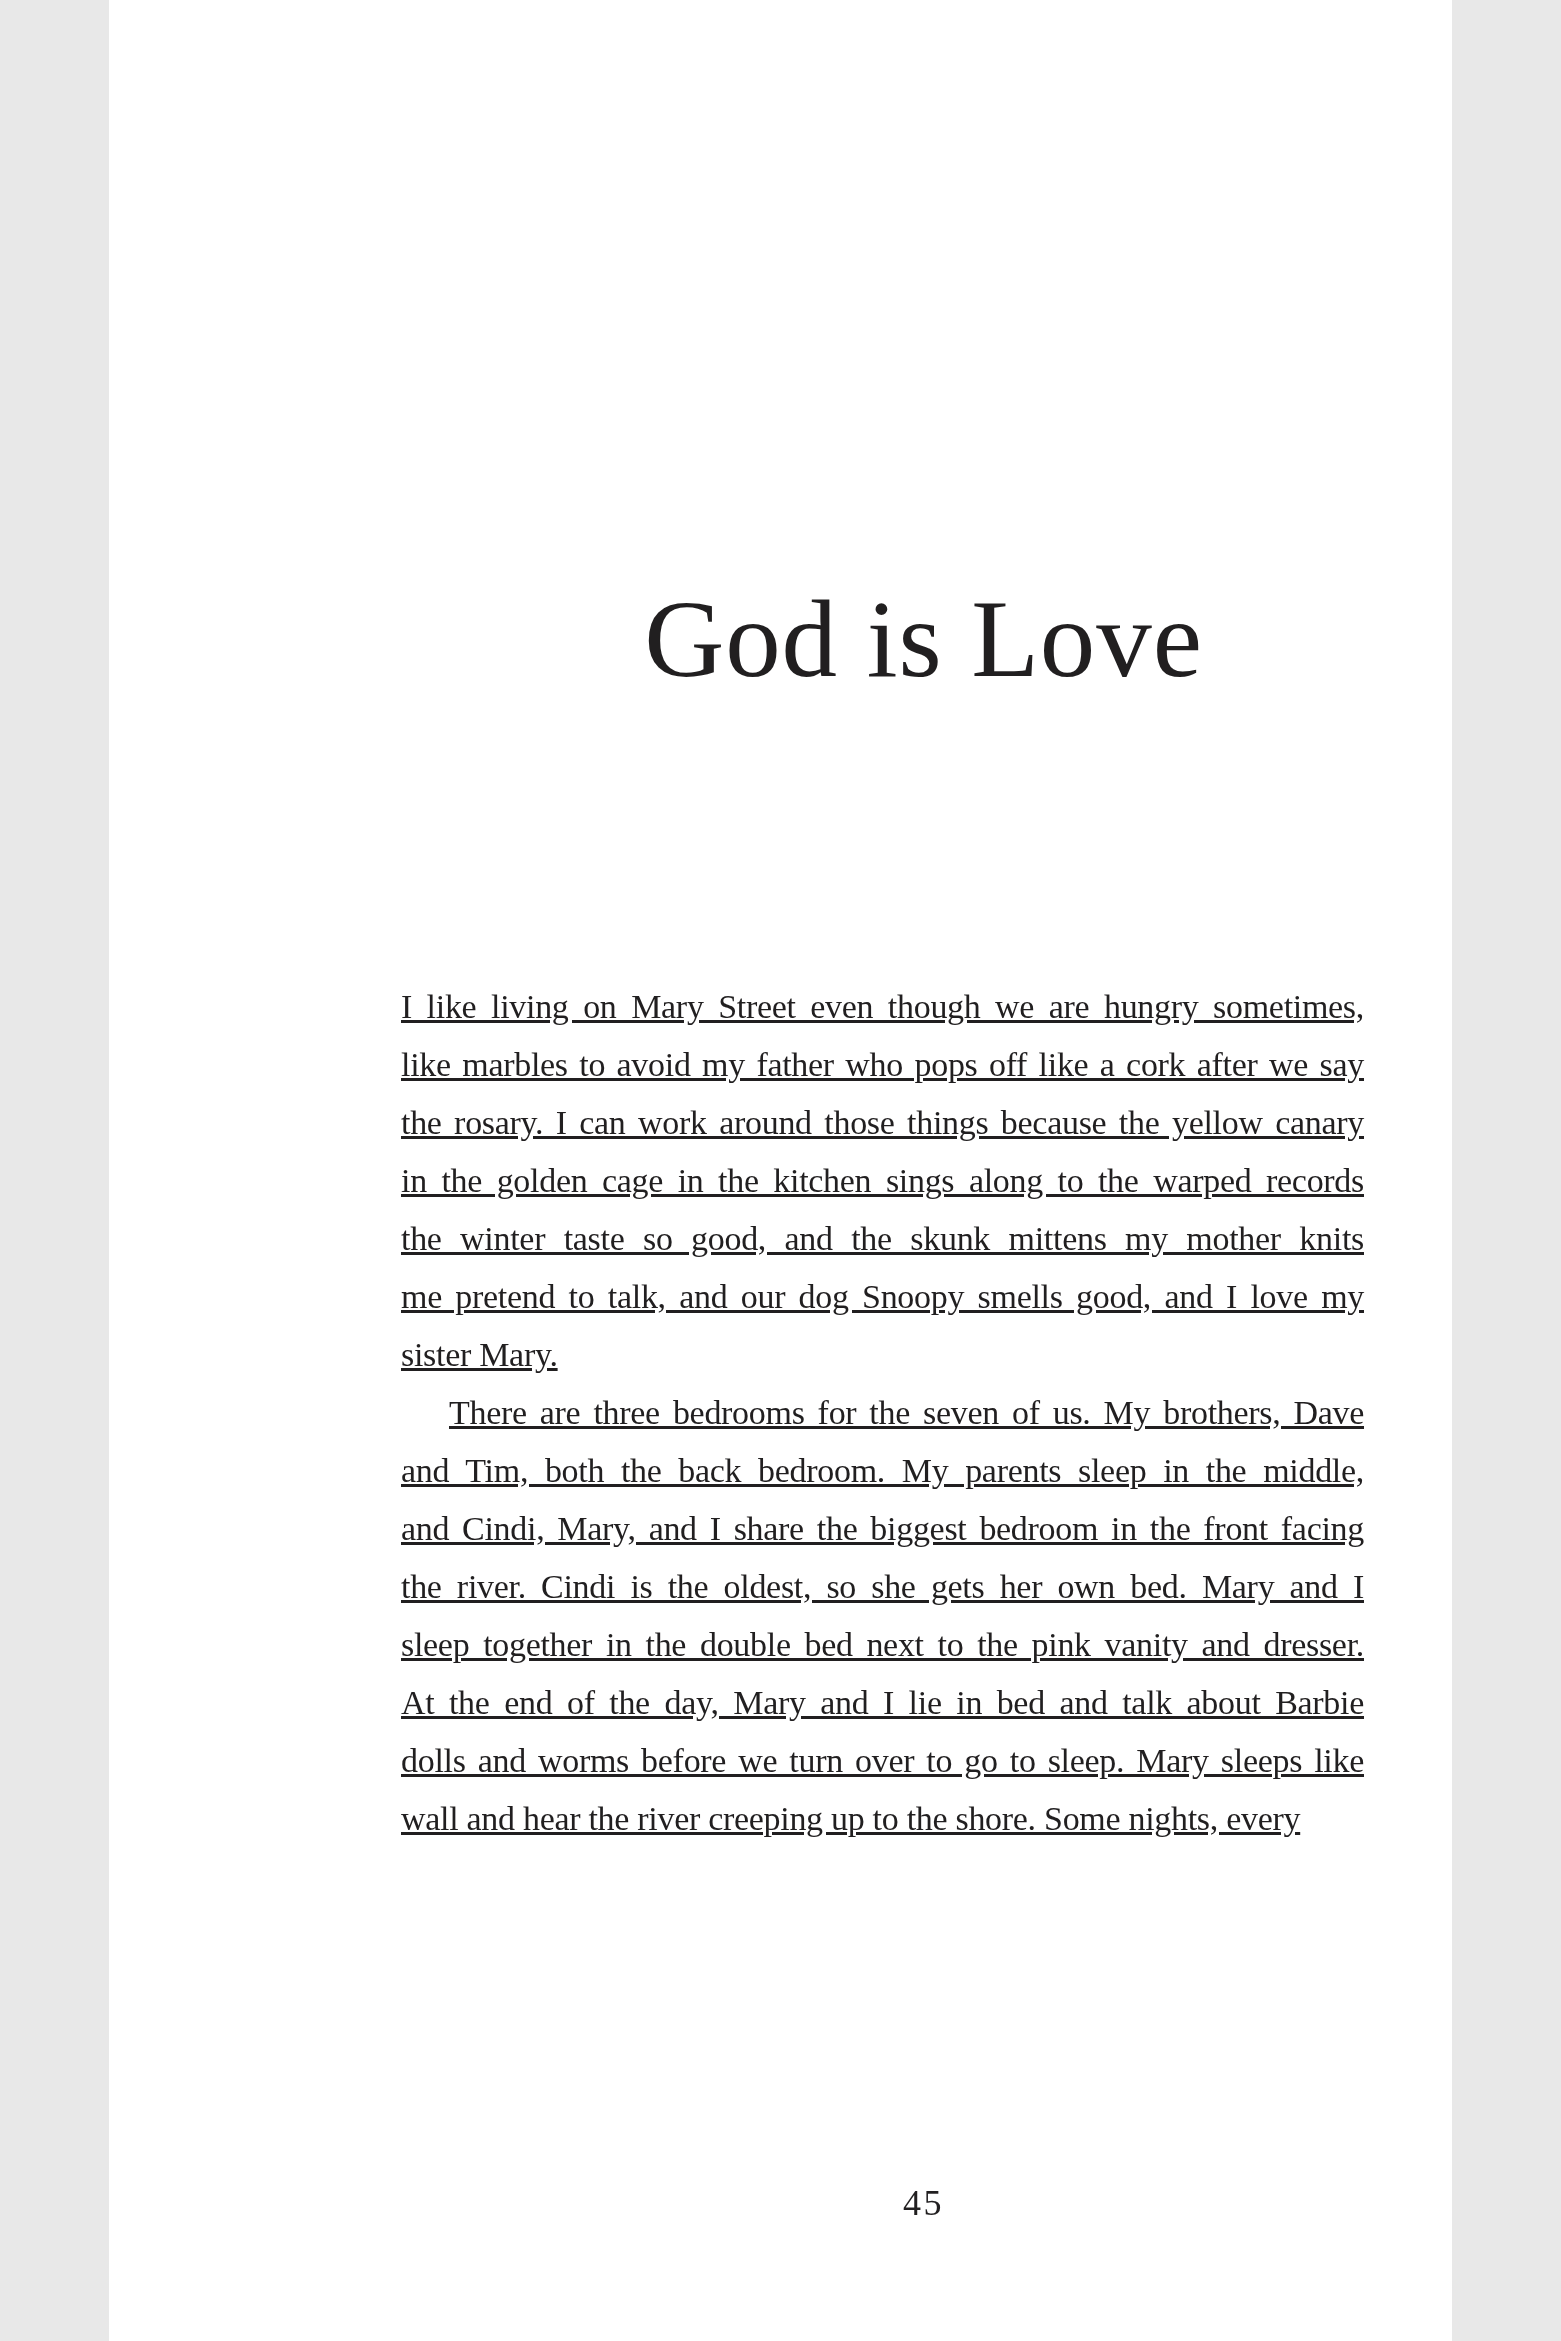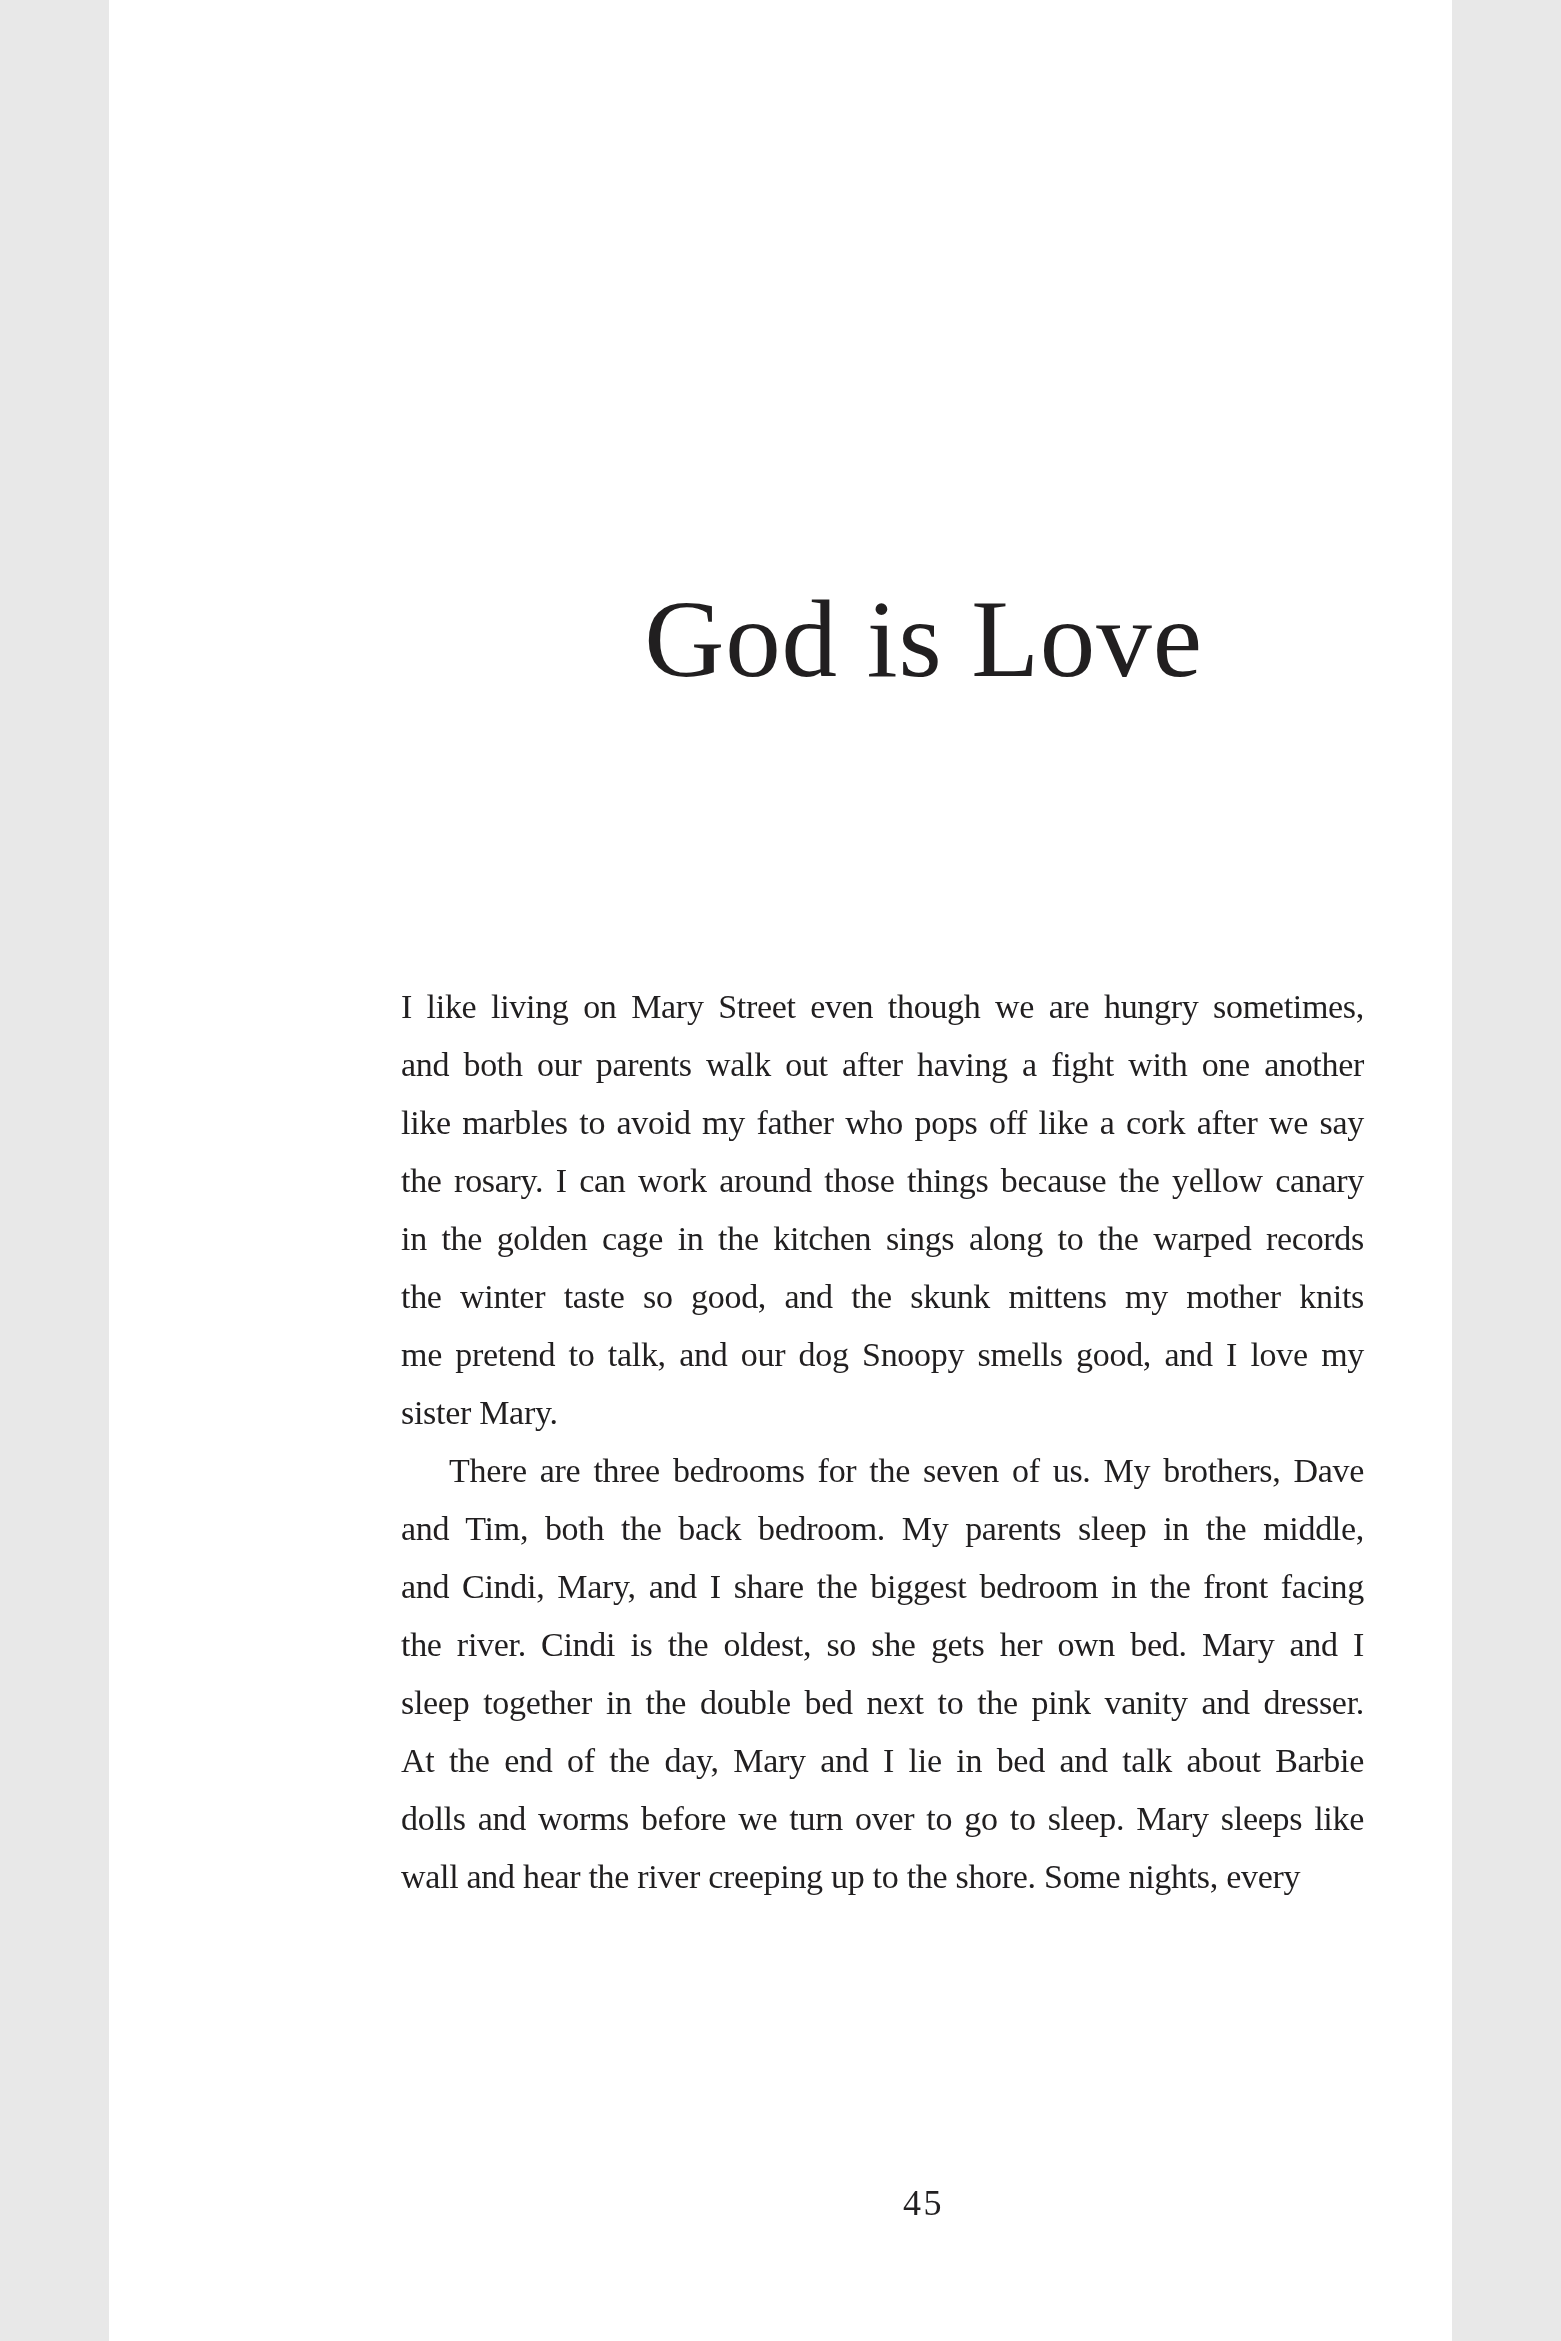--- a/index.html
+++ b/index.html
@@ -35,20 +35,21 @@
     top: 978px;
     left: 292px;
     width: 963px;
     font-size: 34px;
     line-height: 58px;
     letter-spacing: -0.3px;
   }
   .paragraph {
     margin: 0;
     padding: 0;
+    text-decoration: underline;
   }
   .line {
     text-align: justify;
     text-align-last: justify;
   }
   .line.last {
     text-align-last: left;
   }
   .line.indent {
     text-indent: 48px;
@@ -66,21 +67,20 @@
 </style>
 </head>
 <body>
 
 <div class="page" style="background: rgb(255, 255, 255); color: rgb(33, 31, 32);">
   <h1 class="chapter-title">God is Love</h1>
 
   <div class="body-text">
       <div class="paragraph">
         <div class="line">I like living on Mary Street even though we are hungry sometimes,</div>
-        <div class="line">and both our parents walk out after having a fight with one another</div>
         <div class="line">like marbles to avoid my father who pops off like a cork after we say</div>
         <div class="line">the rosary. I can work around those things because the yellow canary</div>
         <div class="line">in the golden cage in the kitchen sings along to the warped records</div>
         <div class="line">the winter taste so good, and the skunk mittens my mother knits</div>
         <div class="line">me pretend to talk, and our dog Snoopy smells good, and I love my</div>
         <div class="line last">sister Mary.</div>
       </div>
       <div class="paragraph">
         <div class="line indent">There are three bedrooms for the seven of us. My brothers, Dave</div>
         <div class="line">and Tim, both the back bedroom. My parents sleep in the middle,</div>

